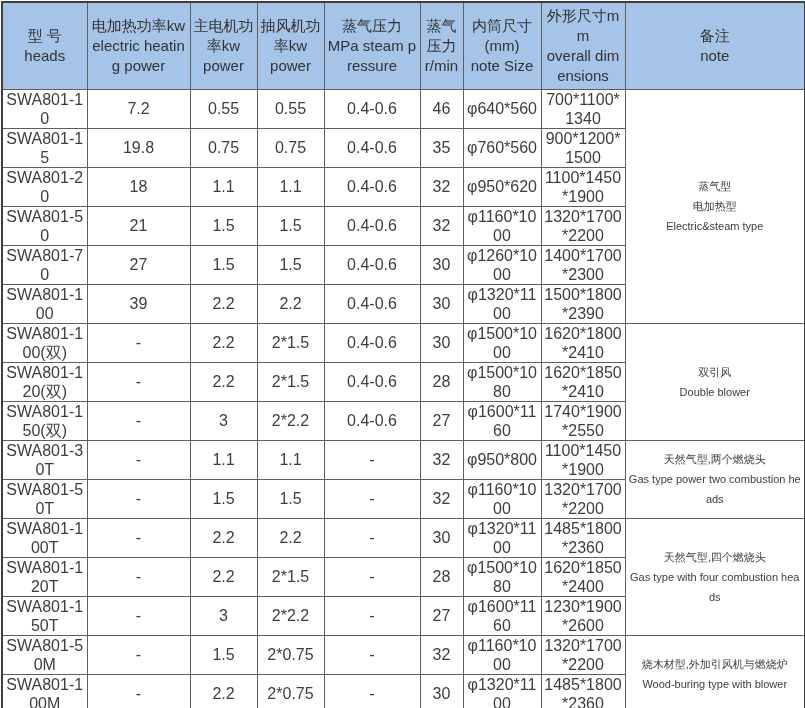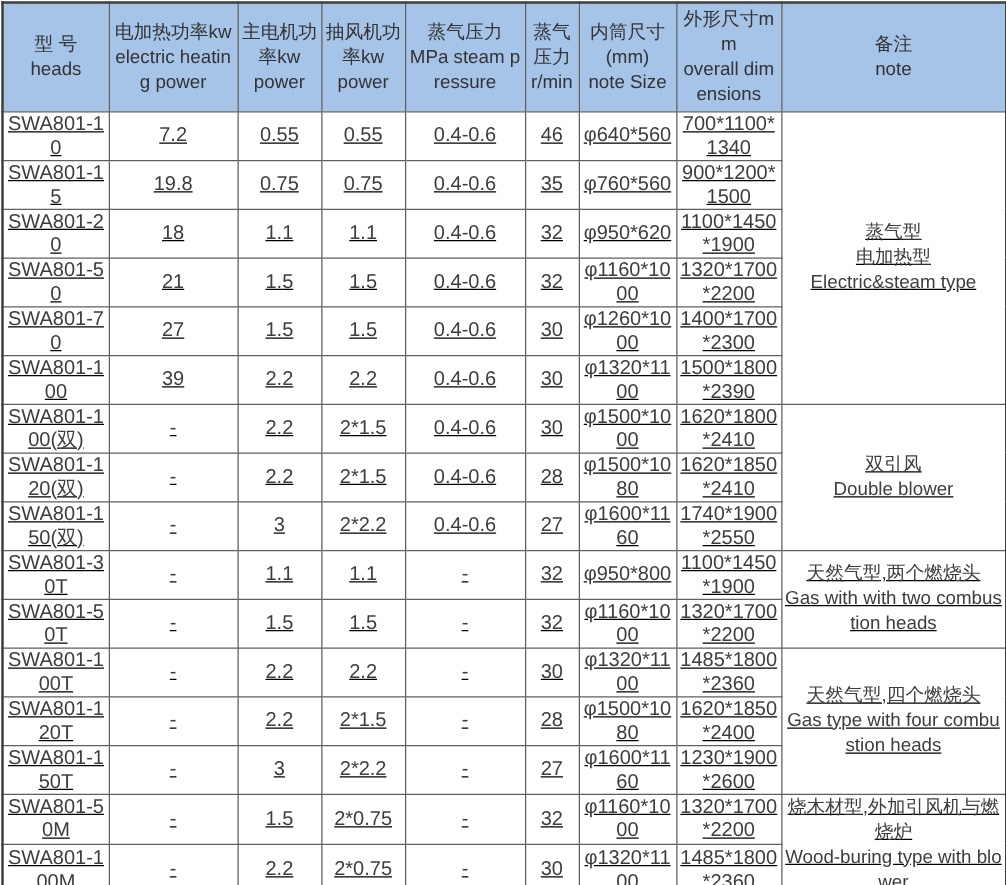--- a/index.html
+++ b/index.html
@@ -27,36 +27,36 @@
   th, td {
     border: 1px solid #5f5f5f;
     text-align: center;
     vertical-align: middle;
     word-break: break-all;
     overflow-wrap: break-word;
     padding: 0 2px;
     box-sizing: border-box;
   }
   thead tr { height: 87px; }
-  tbody tr { height: 38px; text-decoration: underline; }
+  tbody tr { height: 38px; }
   th {
     background: var(--header-bg, #a6c3e8);
     color: var(--header-text, #333333);
     font-weight: normal;
     font-size: 15px;
     line-height: 20px;
   }
   td {
     color: var(--body-text, #3d3d3d);
     font-size: 16px;
     line-height: 19px;
     background: #ffffff;
   }
   td.note-cell {
-    font-size: 15px;
+    font-size: 11px;
     line-height: 20px;
   }
   th .hdr-zh, th .hdr-en { display: block; }
   td.note-cell .note-line { display: block; }
 </style>
 </head>
 <body>
 
 <div class="table-wrap">
   <table class="spec-table">
@@ -215,21 +215,21 @@
           <td>SWA801-30T</td>
           <td>-</td>
           <td>1.1</td>
           <td>1.1</td>
           <td>-</td>
           <td>32</td>
           <td>φ950*800</td>
           <td>1100*1450*1900</td>
           <td class="note-cell" rowspan="2">
             <span class="note-line">天然气型,两个燃烧头</span>
-            <span class="note-line">Gas with with two combustion heads</span>
+            <span class="note-line">Gas type power two combustion heads</span>
           </td>
         </tr>
         <tr>
           <td>SWA801-50T</td>
           <td>-</td>
           <td>1.5</td>
           <td>1.5</td>
           <td>-</td>
           <td>32</td>
           <td>φ1160*1000</td>

